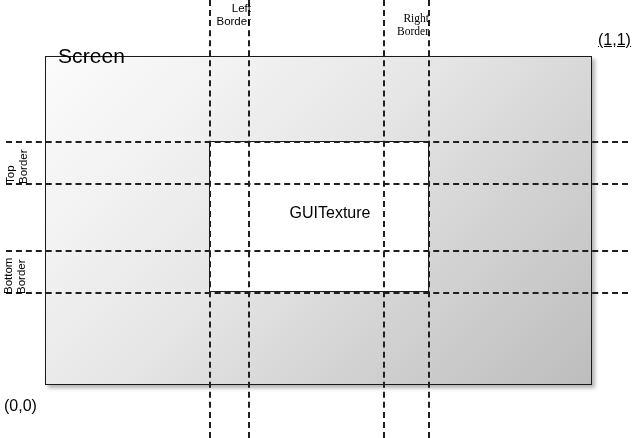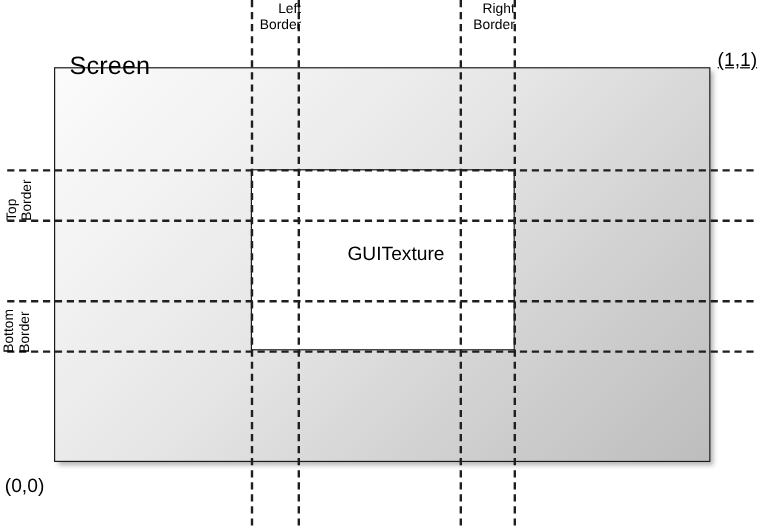--- a/index.html
+++ b/index.html
@@ -118,21 +118,21 @@
   }
 
   
   .corner-label {
     position: absolute;
     font-size: 16px;
     line-height: 19px;
     z-index: 8;
     white-space: nowrap;
   }
-  .corner-tr { left: 598px; top: 41px; text-decoration: underline; }
+  .corner-tr { left: 598px; top: 30px; text-decoration: underline; }
   .corner-bl { left: 4px;  top: 396px; }
 </style>
 </head>
 <body>
 
 <div id="stage">
 
   <div class="screen-rect"></div>
 
   <div class="texture-rect"></div>
@@ -149,21 +149,21 @@
 
   <div class="screen-label">Screen</div>
 
   <div class="texture-label">GUITexture</div>
 
   <div class="top-label" style="left:207px; top:2px; width:44px;">
     <div>Left</div>
     <div>Border</div>
   </div>
 
-  <div class="top-label" style="left:383px; top:2px; width:46px;">
+  <div class="top-label" style="left:383px; top:12px; width:46px;font-family:Liberation Serif, serif;">
     <div>Right</div>
     <div>Border</div>
   </div>
 
   <div class="side-label" style="left:4px; top:184px; width:44px;">
     <div>Top</div>
     <div>Border</div>
   </div>
 
   <div class="side-label" style="left:2px; top:294px; width:46px;">

